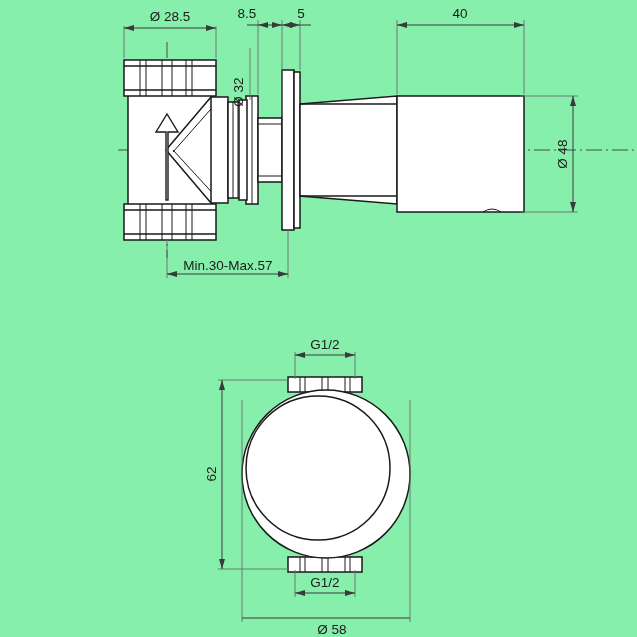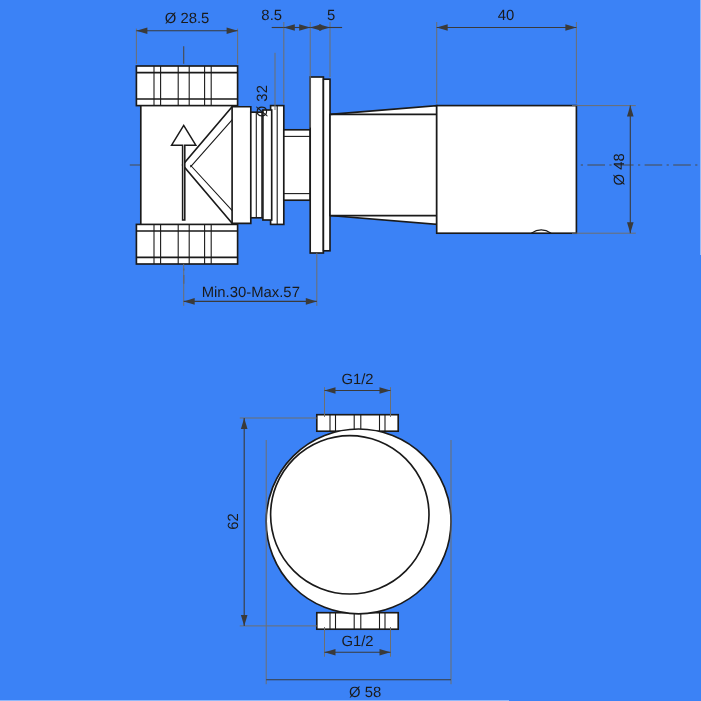--- a/index.html
+++ b/index.html
@@ -10,21 +10,21 @@
   body {
     width: 637px;
     height: 637px;
     font-family: "Liberation Sans", sans-serif;
     overflow: hidden;
   }
   #drawing-root {
     position: relative;
     width: 637px;
     height: 637px;
-    background: #3b82f6;
+    background: #86efac;
   }
   svg#tech-drawing {
     display: block;
     width: 637px;
     height: 637px;
   }
   .outline {
     fill: none;
     stroke: #1a1a1a;
     stroke-width: 1.5;

